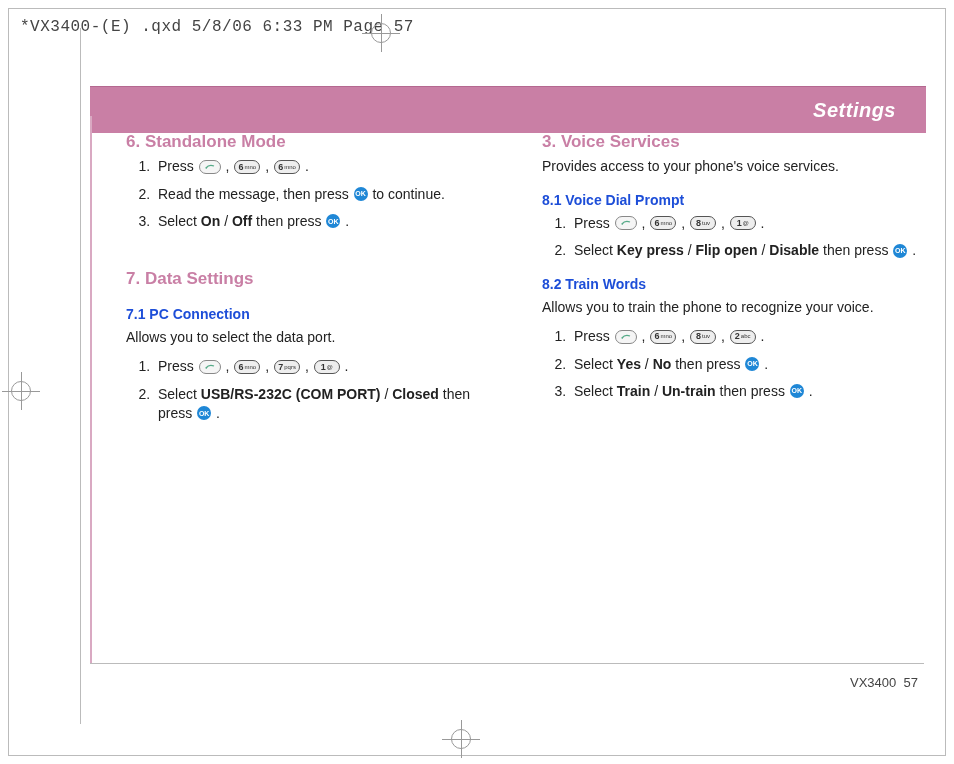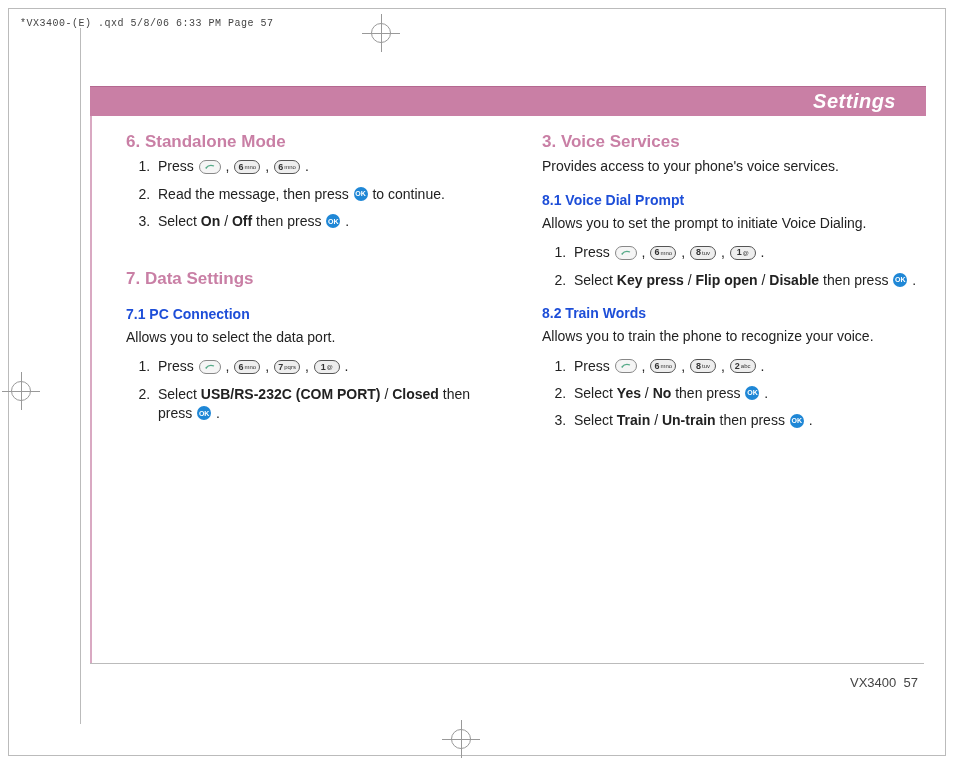--- a/index.html
+++ b/index.html
@@ -15,21 +15,21 @@
   }
   .page-border {
     position: absolute;
     top: 8px; left: 8px; right: 8px; bottom: 8px;
     border: 1px solid #bbb;
   }
   .header-line {
     position: absolute;
     top: 18px;
     left: 20px;
-    font-size: 10px;
+    font-size: 16px;
     font-family: "Courier New", monospace;
     letter-spacing: 0.5px;
     color: #444;
   }
   .vert-rule {
     position: absolute;
     left: 80px;
     top: 28px;
     bottom: 40px;
     border-left: 1px solid #bbb;
@@ -44,21 +44,21 @@
   }
   .crossmark .h { position:absolute; left:0; top:19px; width:38px; height:0; border-top:1px solid #999; }
   .crossmark .v { position:absolute; left:19px; top:0; width:0; height:38px; border-left:1px solid #999; }
   .cm-top { top:14px; left:362px; }
   .cm-left { top:372px; left:2px; }
   .cm-bottom { top:720px; left:442px; }
 
   .title-bar {
     position:absolute;
     top:86px; left:90px; right:28px;
-    height:30px;
+    height:47px;
     background:#c97fa5;
     color:#fff;
     font-size:20px;
     font-style:italic;
     font-weight:bold;
     letter-spacing:0.5px;
     display:flex;
     align-items:center;
     justify-content:flex-end;
     padding-right:30px;
@@ -247,21 +247,20 @@
         <span> .</span>
       </li>
     </ol>
   </div>
 
   <div class="col">
     <h2 class="section">3. Voice Services</h2>
     <p>Provides access to your phone's voice services.</p>
 
     <h3 class="sub">8.1 Voice Dial Prompt</h3>
-    <p>Allows you to set the prompt to initiate Voice Dialing.</p>
     <ol>
       <li>
         <span>Press </span>
         <span class="send">
             <svg viewBox="0 0 10 10">
               <path d="M1 6 Q4 2 9 4" fill="none" stroke="#5a8" stroke-width="1.3"></path>
               <circle cx="1.2" cy="6" r="0.8" fill="#5a8"></circle>
             </svg>
           </span> ,
         <span class="key">

